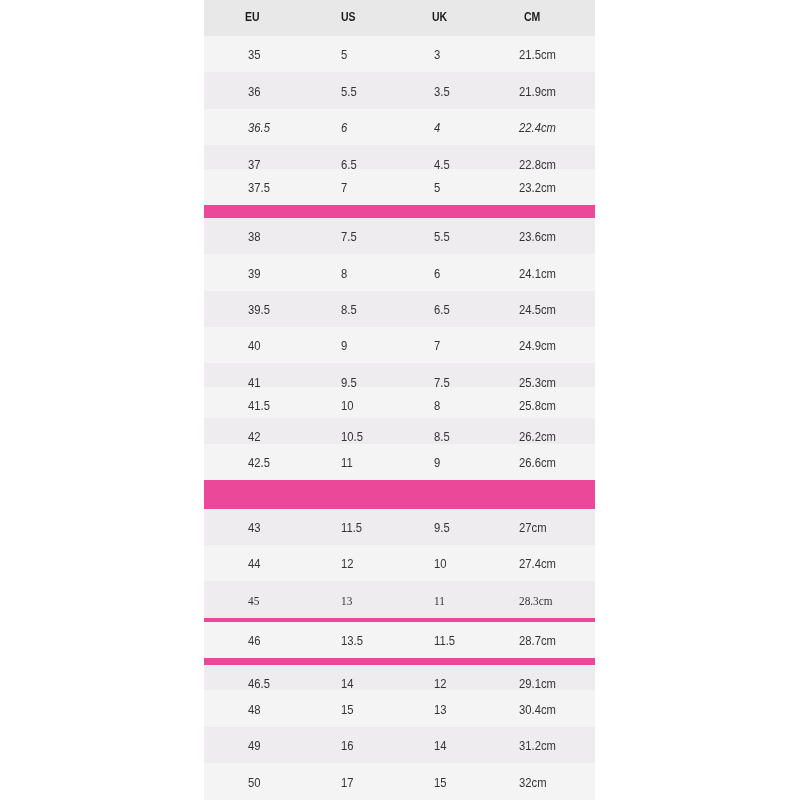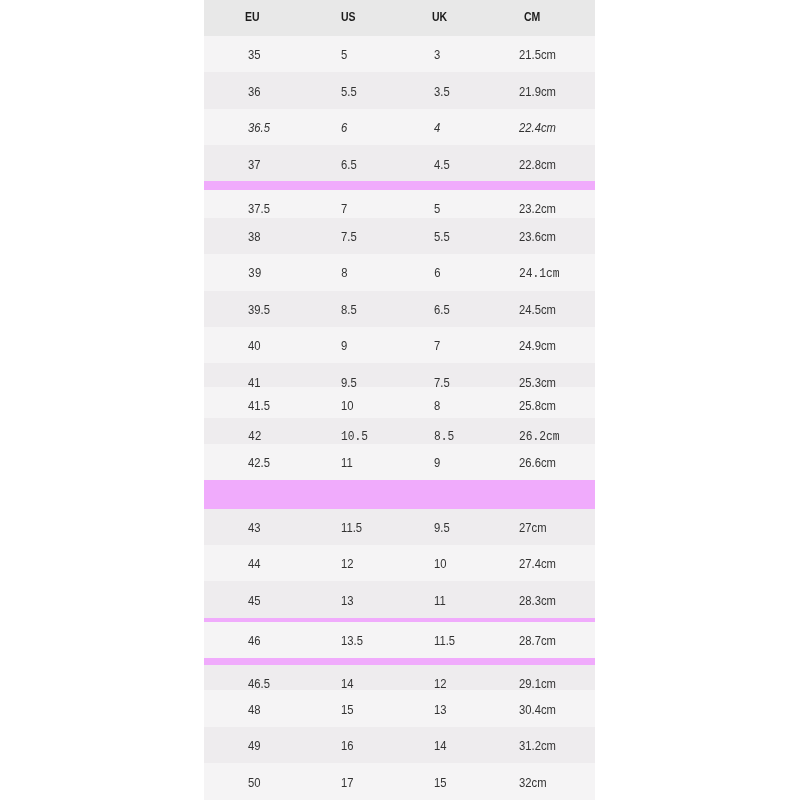--- a/index.html
+++ b/index.html
@@ -16,21 +16,21 @@
     -webkit-font-smoothing: antialiased;
   }
 
   
   #size-chart {
     position: absolute;
     left: 204px;
     top: 0;
     width: 391px;
     height: 800px;
-    background: #f0abfc;
+    background: #ec4899;
   }
 
   .row {
     position: absolute;
     left: 0;
     width: 391px;
     overflow: hidden;
   }
   .row.header { background: #e8e8e8; }
   .row.light  { background: #f5f4f5; }
@@ -82,33 +82,33 @@
       <span class="cell" style="left: 137.4px; top: 13.45px;">6</span>
       <span class="cell" style="left: 230.4px; top: 13.45px;">4</span>
       <span class="cell" style="left: 314.7px; top: 13.45px;">22.4cm</span>
     </div>
     <div class="row body dark" style="top: 145.08px; height: 36.36px;">
       <span class="cell" style="left: 43.9px; top: 13.45px;">37</span>
       <span class="cell" style="left: 137.4px; top: 13.45px;">6.5</span>
       <span class="cell" style="left: 230.4px; top: 13.45px;">4.5</span>
       <span class="cell" style="left: 314.7px; top: 13.45px;">22.8cm</span>
     </div>
-    <div class="row body light" style="top: 190px; height: 36.36px;">
+    <div class="row body light" style="top: 169px; height: 36.36px;">
       <span class="cell" style="left: 43.9px; top: 13.45px;">37.5</span>
       <span class="cell" style="left: 137.4px; top: 13.45px;">7</span>
       <span class="cell" style="left: 230.4px; top: 13.45px;">5</span>
       <span class="cell" style="left: 314.7px; top: 13.45px;">23.2cm</span>
     </div>
     <div class="row body dark" style="top: 217.8px; height: 36.36px;">
       <span class="cell" style="left: 43.9px; top: 13.45px;">38</span>
       <span class="cell" style="left: 137.4px; top: 13.45px;">7.5</span>
       <span class="cell" style="left: 230.4px; top: 13.45px;">5.5</span>
       <span class="cell" style="left: 314.7px; top: 13.45px;">23.6cm</span>
     </div>
-    <div class="row body light" style="top: 254.16px; height: 36.36px; font-family: Liberation Mono, monospace;">
+    <div class="row body light" style="top: 254.16px; height: 36.36px;">
       <span class="cell" style="left: 43.9px; top: 13.45px;">39</span>
       <span class="cell" style="left: 137.4px; top: 13.45px;">8</span>
       <span class="cell" style="left: 230.4px; top: 13.45px;">6</span>
       <span class="cell" style="left: 314.7px; top: 13.45px;">24.1cm</span>
     </div>
     <div class="row body dark" style="top: 290.52px; height: 36.36px;">
       <span class="cell" style="left: 43.9px; top: 13.45px;">39.5</span>
       <span class="cell" style="left: 137.4px; top: 13.45px;">8.5</span>
       <span class="cell" style="left: 230.4px; top: 13.45px;">6.5</span>
       <span class="cell" style="left: 314.7px; top: 13.45px;">24.5cm</span>
@@ -124,21 +124,21 @@
       <span class="cell" style="left: 137.4px; top: 13.45px;">9.5</span>
       <span class="cell" style="left: 230.4px; top: 13.45px;">7.5</span>
       <span class="cell" style="left: 314.7px; top: 13.45px;">25.3cm</span>
     </div>
     <div class="row body light" style="top: 387px; height: 36.36px;">
       <span class="cell" style="left: 43.9px; top: 13.45px;">41.5</span>
       <span class="cell" style="left: 137.4px; top: 13.45px;">10</span>
       <span class="cell" style="left: 230.4px; top: 13.45px;">8</span>
       <span class="cell" style="left: 314.7px; top: 13.45px;">25.8cm</span>
     </div>
-    <div class="row body dark" style="top: 418px; height: 36.36px; font-family: Liberation Mono, monospace;">
+    <div class="row body dark" style="top: 418px; height: 36.36px;">
       <span class="cell" style="left: 43.9px; top: 13.45px;">42</span>
       <span class="cell" style="left: 137.4px; top: 13.45px;">10.5</span>
       <span class="cell" style="left: 230.4px; top: 13.45px;">8.5</span>
       <span class="cell" style="left: 314.7px; top: 13.45px;">26.2cm</span>
     </div>
     <div class="row body light" style="top: 444px; height: 36.36px;">
       <span class="cell" style="left: 43.9px; top: 13.45px;">42.5</span>
       <span class="cell" style="left: 137.4px; top: 13.45px;">11</span>
       <span class="cell" style="left: 230.4px; top: 13.45px;">9</span>
       <span class="cell" style="left: 314.7px; top: 13.45px;">26.6cm</span>
@@ -148,21 +148,21 @@
       <span class="cell" style="left: 137.4px; top: 13.45px;">11.5</span>
       <span class="cell" style="left: 230.4px; top: 13.45px;">9.5</span>
       <span class="cell" style="left: 314.7px; top: 13.45px;">27cm</span>
     </div>
     <div class="row body light" style="top: 545.04px; height: 36.36px;">
       <span class="cell" style="left: 43.9px; top: 13.45px;">44</span>
       <span class="cell" style="left: 137.4px; top: 13.45px;">12</span>
       <span class="cell" style="left: 230.4px; top: 13.45px;">10</span>
       <span class="cell" style="left: 314.7px; top: 13.45px;">27.4cm</span>
     </div>
-    <div class="row body dark" style="top: 581.4px; height: 36.36px;">
+    <div class="row body dark" style="top: 581.4px; height: 36.36px; font-family: Liberation Serif, serif;">
       <span class="cell" style="left: 43.9px; top: 13.45px;">45</span>
       <span class="cell" style="left: 137.4px; top: 13.45px;">13</span>
       <span class="cell" style="left: 230.4px; top: 13.45px;">11</span>
       <span class="cell" style="left: 314.7px; top: 13.45px;">28.3cm</span>
     </div>
     <div class="row body light" style="top: 622px; height: 36.36px;">
       <span class="cell" style="left: 43.9px; top: 13.45px;">46</span>
       <span class="cell" style="left: 137.4px; top: 13.45px;">13.5</span>
       <span class="cell" style="left: 230.4px; top: 13.45px;">11.5</span>
       <span class="cell" style="left: 314.7px; top: 13.45px;">28.7cm</span>

